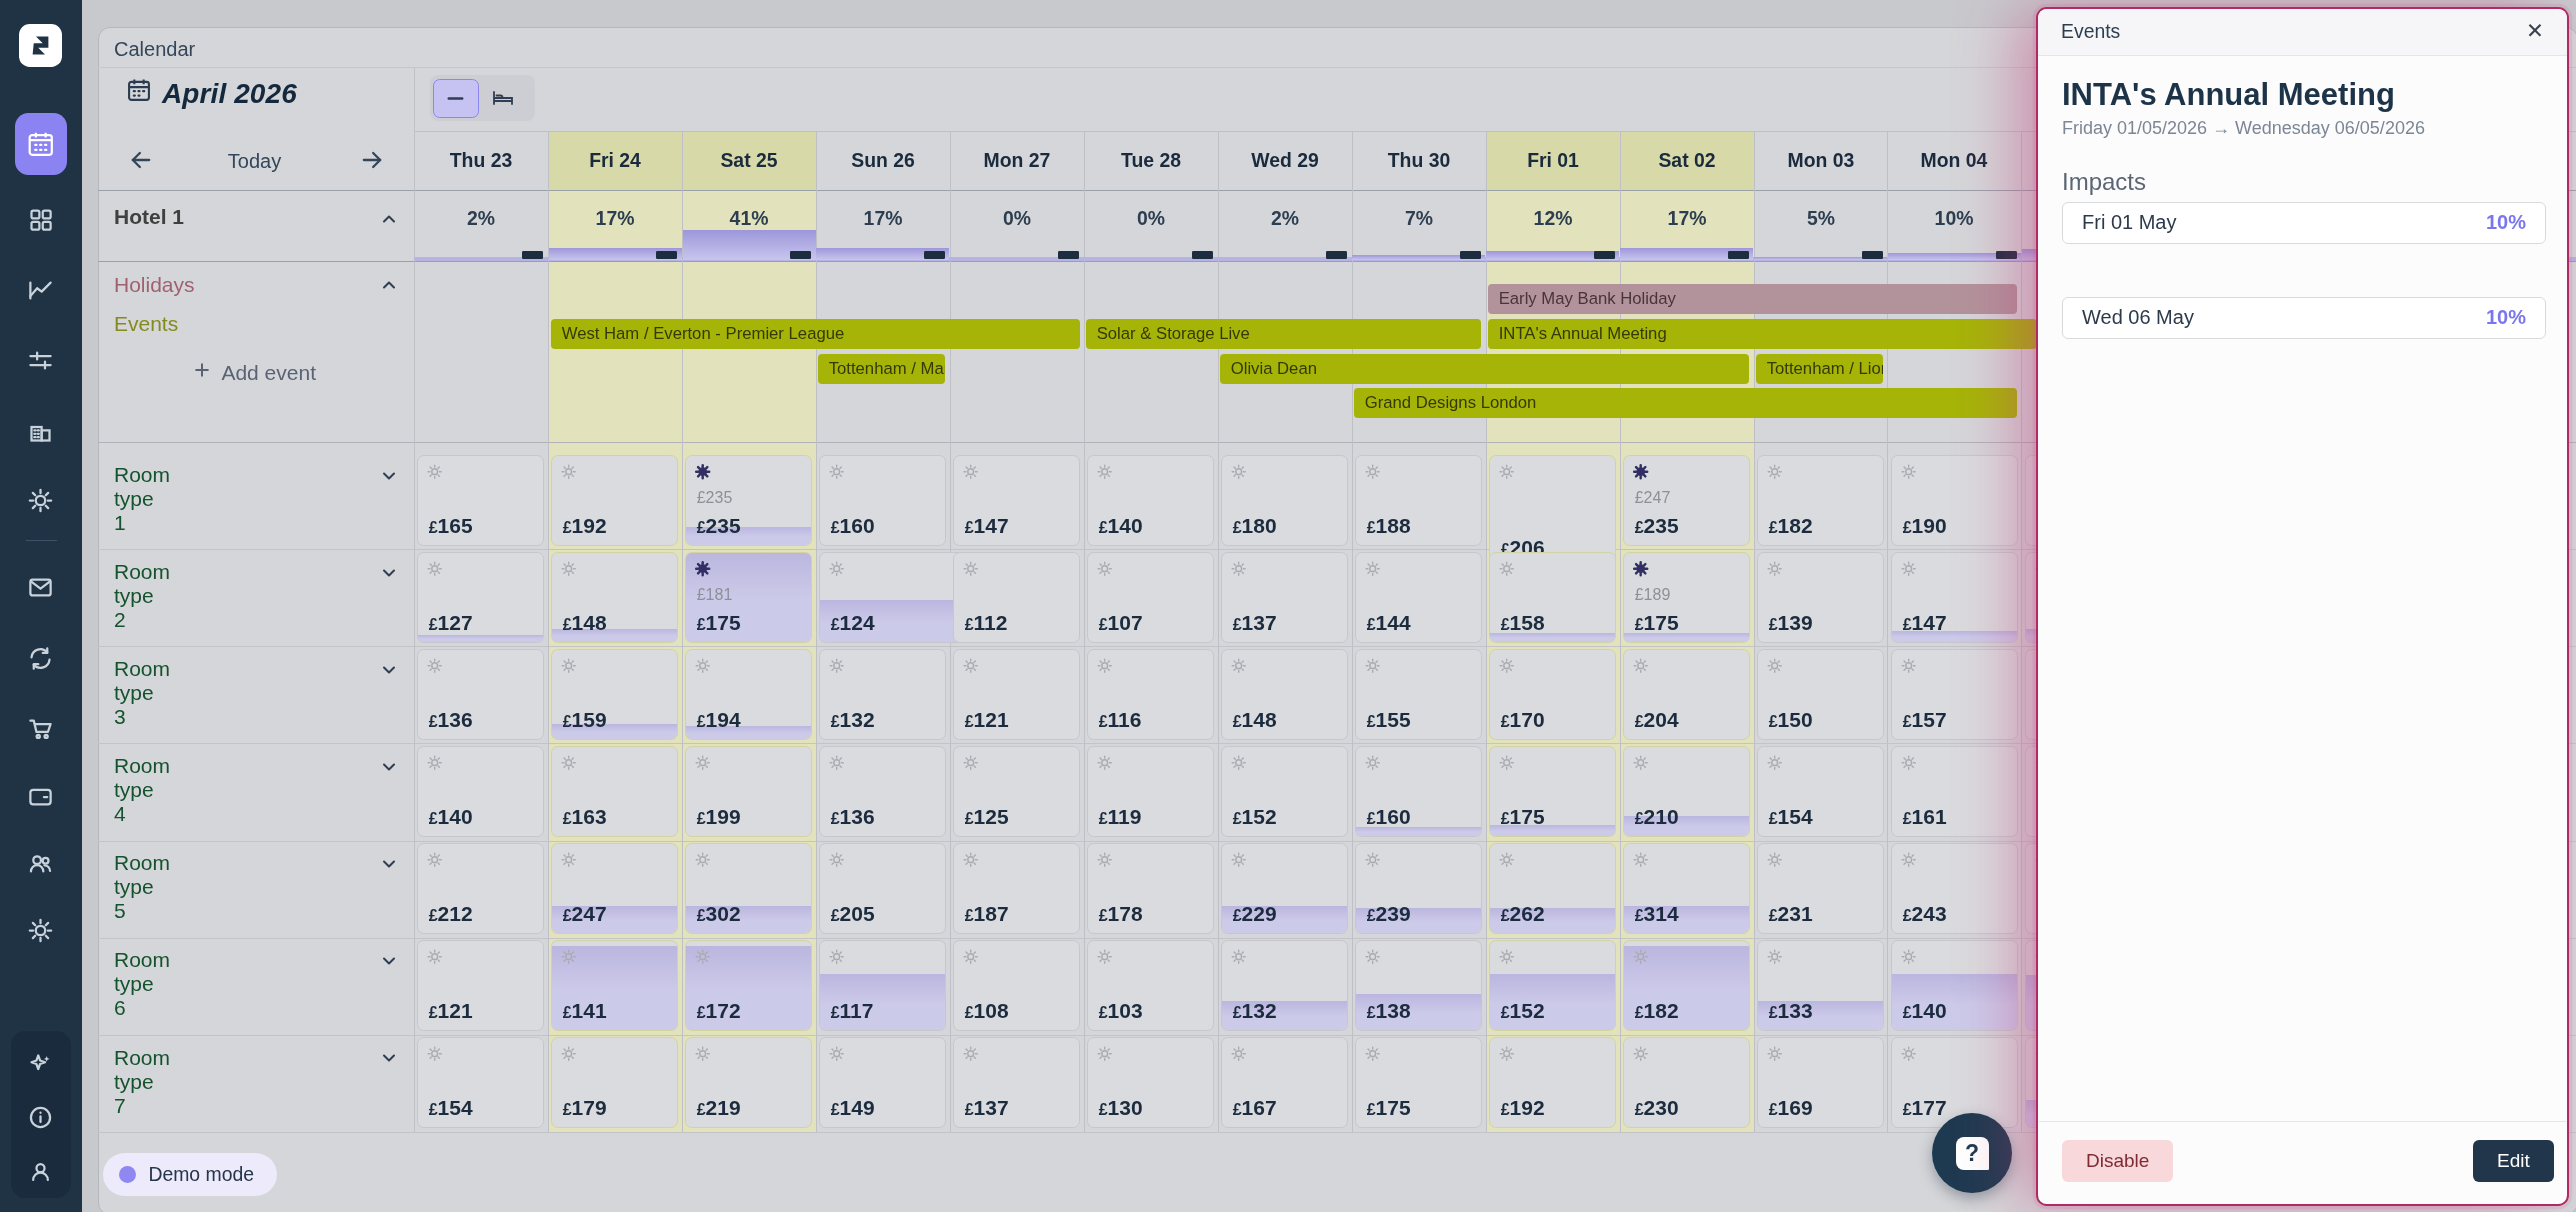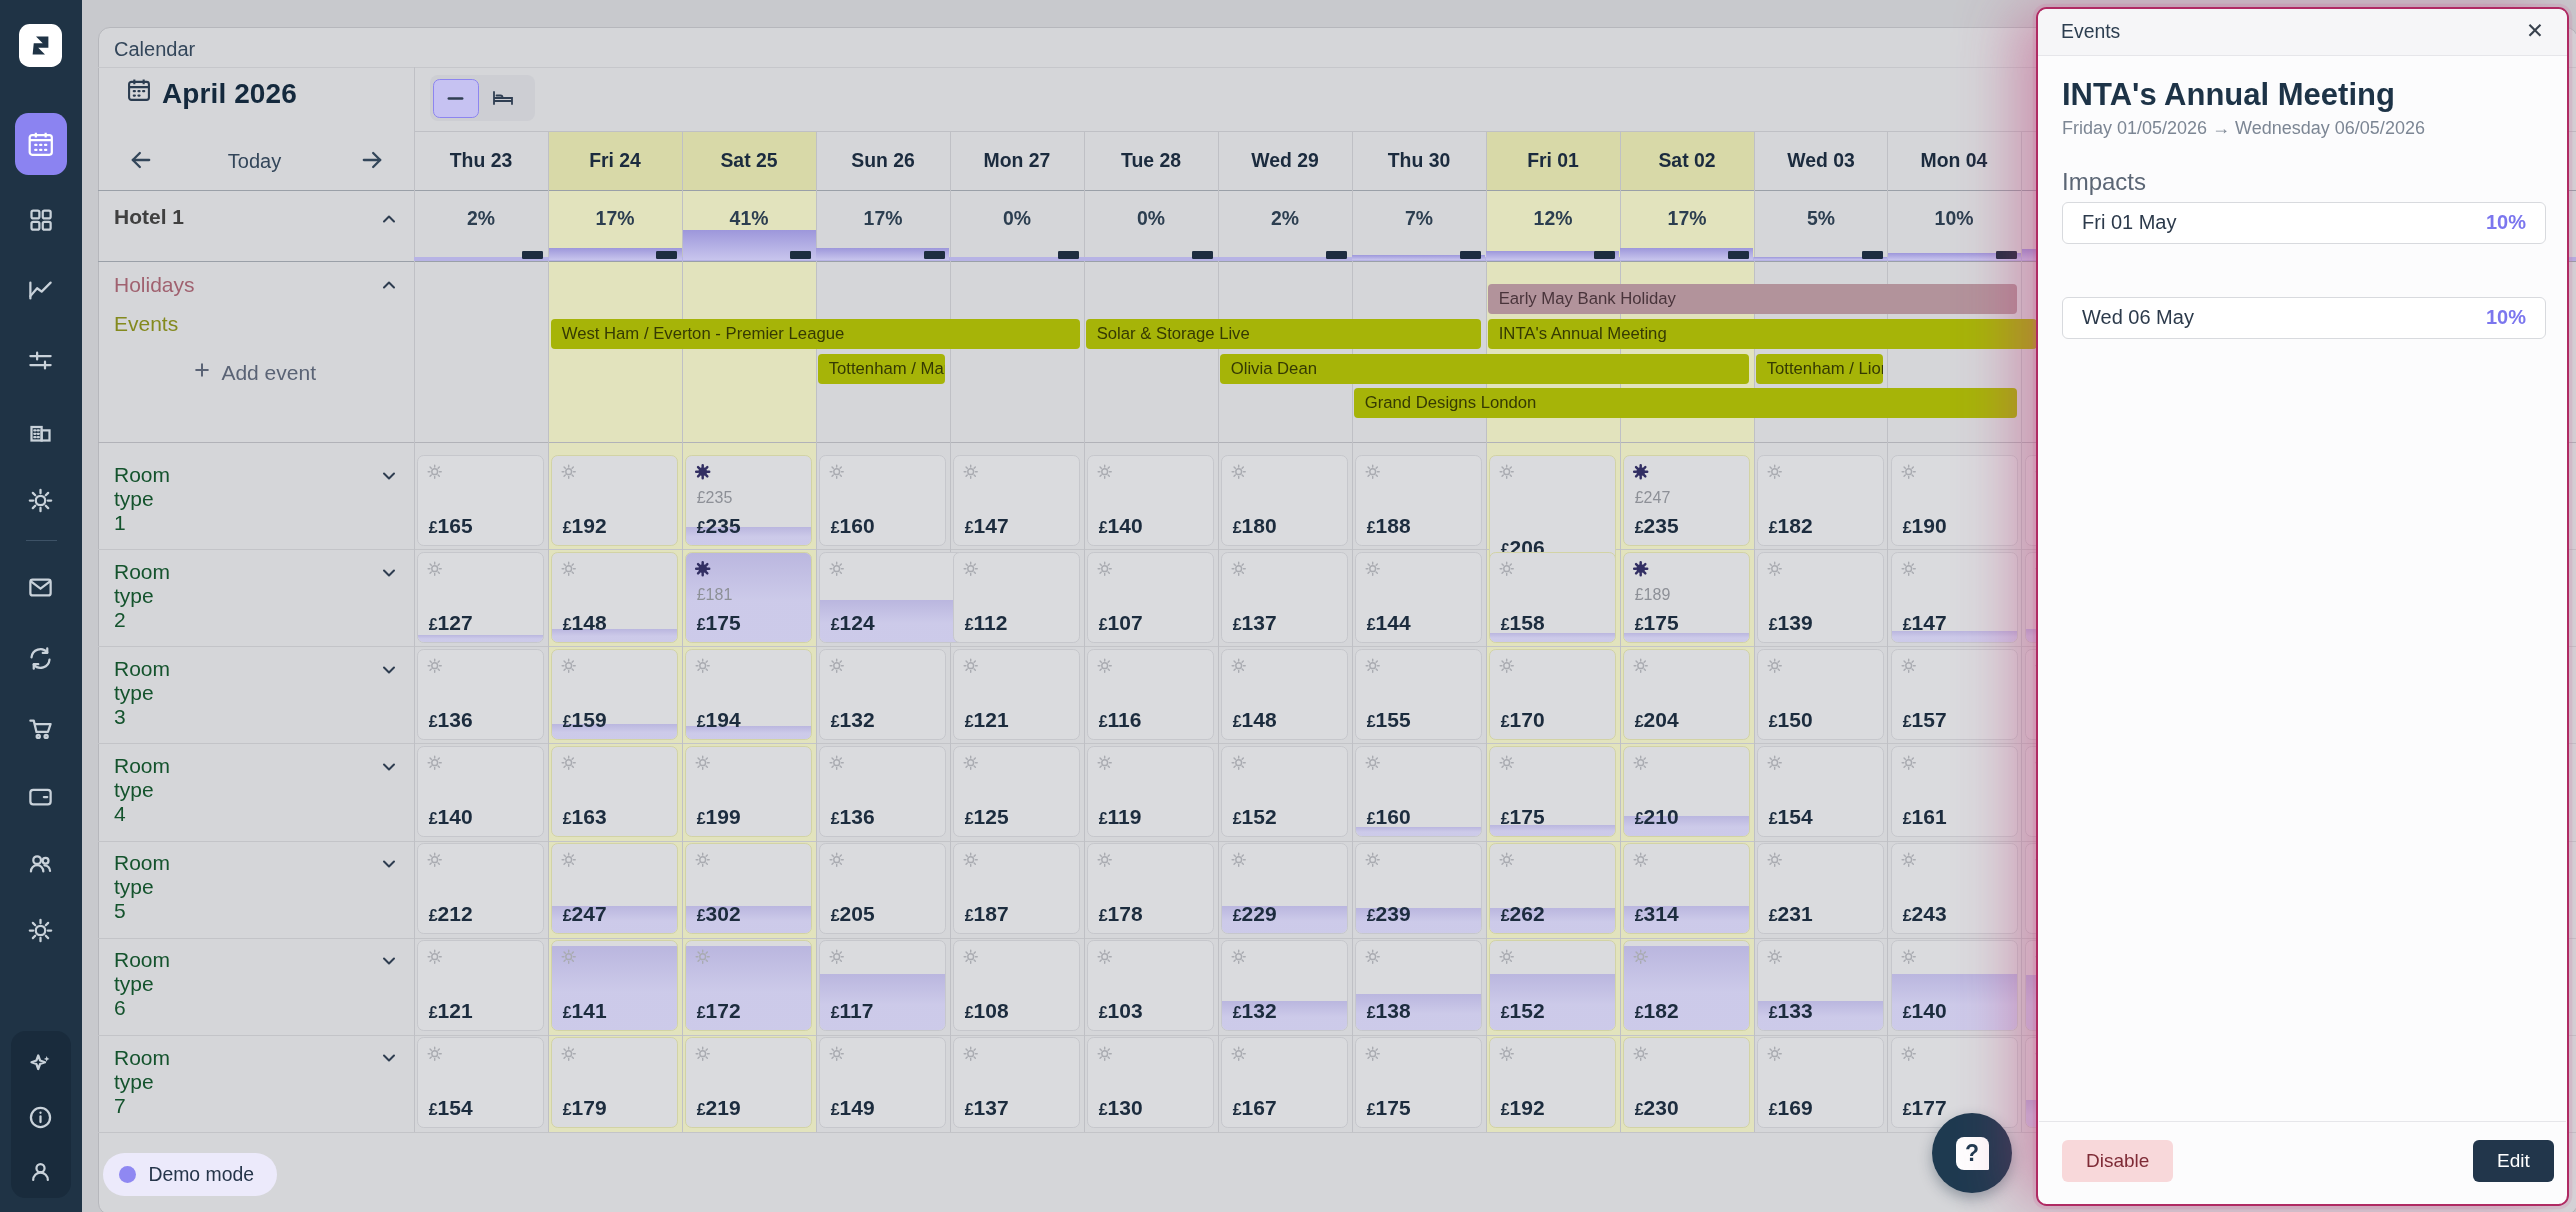--- a/index.html
+++ b/index.html
@@ -17,21 +17,21 @@
     display:flex;align-items:center;justify-content:center;color:#fff;}
   .sb-ic{width:52px;height:29.5px;left:14.7px;display:flex;align-items:center;justify-content:center;
     color:#c9d2da;cursor:pointer;}
   .sb-div{left:25.5px;width:31px;height:1.3px;background:#3d5266;}
   .sb-bottom{left:10.7px;top:1031px;width:60px;height:167px;background:#192b3c;border-radius:14.7px;}
   
   #card{left:98px;top:27px;width:2478px;height:1186px;background:#d5d6d9;
     border:0.7px solid #b6b7bc;border-radius:12px;z-index:0;}
   #topbar-title{left:114px;top:38px;font-size:20px;color:#33465a;}
   #month-row-icon{left:125px;top:76px;color:#2b3c50;}
-  #month-label{left:162px;top:78px;font-size:28px;font-weight:600;color:#14293d;letter-spacing:0.1px;}
+  #month-label{left:162px;top:78px;font-size:28px;font-weight:600;color:#14293d;letter-spacing:0.1px;font-style:italic;}
   #view-toggle{left:430px;top:75px;width:100px;height:46px;background:#cdced3;border-radius:8px;
     display:flex;align-items:center;padding:0 2.7px;gap:1.3px;}
   .vt-btn{width:46px;height:39px;border-radius:6.7px;display:flex;align-items:center;justify-content:center;color:#2f3e52;cursor:pointer;}
   .vt-btn.sel{background:#c6c2f2;border:1.3px solid #8d85f0;box-sizing:border-box;}
   #nav-prev{left:127px;top:146px;color:#33465a;cursor:pointer;}
   #nav-next{left:358px;top:146px;color:#33465a;cursor:pointer;}
   #today-btn{left:201px;top:150px;width:107px;text-align:center;font-size:20px;color:#33465a;cursor:pointer;}
   
   .zone-label{left:114px;font-size:21px;}
   #hotel-name{top:205px;font-weight:700;color:#404040;}
@@ -370,21 +370,21 @@
     <div class="occ-tick" style="position: absolute; left: 1594px; top: 251px; width: 21.4px; height: 8px;"></div>
     <div style="position: absolute; left: 1620px; top: 149px; width: 134px;">
       <div class="day-lbl" style="width:134px">Sat 02</div>
     </div>
     <div style="position: absolute; left: 1620px; top: 207px; width: 134px;">
       <div class="occ-lbl" style="width:134px">17%</div>
     </div>
     <div class="occ-bar" style="position: absolute; left: 1620px; top: 248px; width: 133px; height: 12px;"></div>
     <div class="occ-tick" style="position: absolute; left: 1728px; top: 251px; width: 21.4px; height: 8px;"></div>
     <div style="position: absolute; left: 1754px; top: 149px; width: 134px;">
-      <div class="day-lbl" style="width:134px">Wed 03</div>
+      <div class="day-lbl" style="width:134px">Mon 03</div>
     </div>
     <div style="position: absolute; left: 1754px; top: 207px; width: 134px;">
       <div class="occ-lbl" style="width:134px">5%</div>
     </div>
     <div class="occ-bar" style="position: absolute; left: 1754px; top: 257px; width: 133px; height: 3.3px;"></div>
     <div class="occ-tick" style="position: absolute; left: 1862px; top: 251px; width: 21.4px; height: 8px;"></div>
     <div style="position: absolute; left: 1887px; top: 149px; width: 134px;">
       <div class="day-lbl" style="width:134px">Mon 04</div>
     </div>
     <div style="position: absolute; left: 1887px; top: 207px; width: 134px;">

